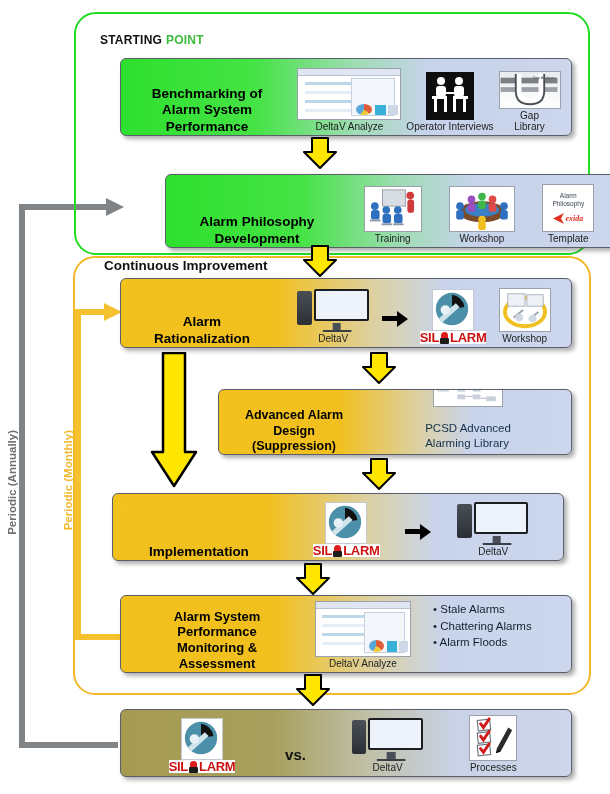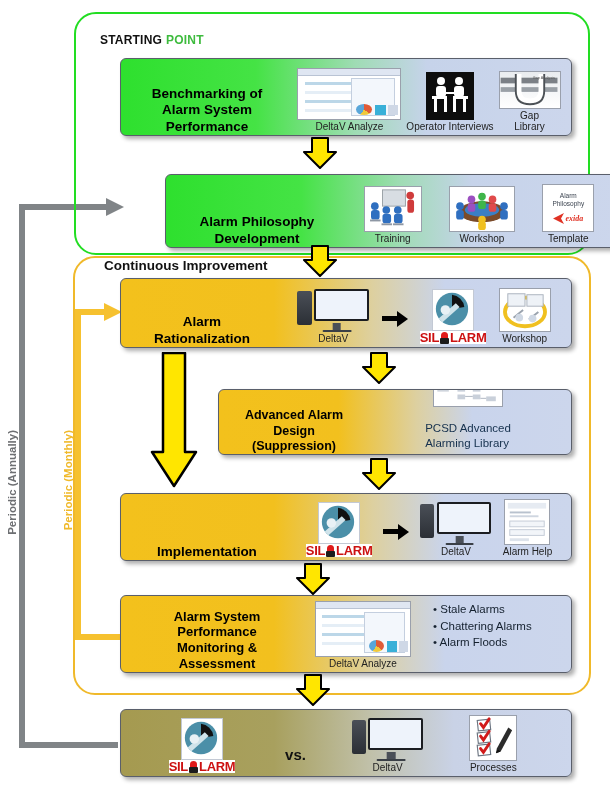--- a/index.html
+++ b/index.html
@@ -376,21 +376,21 @@
     </div>
   </div>
 </div>
 
 <div class="darrow" style="left:362px;top:458px;">
   <svg width="34" height="32" viewBox="0 0 34 32">
     <polygon points="9,1 25,1 25,15 33,15 17,31 1,15 9,15" fill="#ffe600" stroke="#000" stroke-width="2" stroke-linejoin="round"></polygon>
   </svg>
 </div>
 
-<div class="stage grad-orange" style="left:120px;top:493px;width:450px;height:66px;">
+<div class="stage grad-orange" style="left:112px;top:493px;width:450px;height:66px;">
   <div class="title" style="width:160px;flex:none;">
     <span>Implementation</span>
   </div>
   <div class="media" style="justify-content:space-evenly;">
 
     <div class="cell">
       <div class="silalarm-mark" style="width:40px;height:40px;">
         <svg viewBox="0 0 40 40" width="38" height="38">
           <circle cx="20" cy="20" r="17" fill="#4b8fa8"></circle>
           <path d="M20,5 A15,15 0 0,1 33,18 L20,20 Z" fill="#111"></path>
@@ -418,33 +418,20 @@
         <div class="tower"></div>
           <div class="screen">
             <i></i>
           </div>
           <div class="stand"></div>
           <div class="base"></div>
       </div>
       <div class="cap">DeltaV</div>
     </div>
 
-    <div class="cell">
-      <div class="thumb" style="width:46px;height:46px;background:#fff;">
-        <svg viewBox="0 0 46 46" width="44" height="44">
-          <rect x="3" y="3" width="40" height="6" fill="#e6ebf2"></rect>
-          <rect x="5" y="12" width="22" height="2" fill="#b9c2ce"></rect>
-          <rect x="5" y="16" width="30" height="2" fill="#cfd6e0"></rect>
-          <rect x="5" y="22" width="36" height="6" fill="#f2f5f9" stroke="#c3cbd6"></rect>
-          <rect x="5" y="31" width="36" height="6" fill="#f2f5f9" stroke="#c3cbd6"></rect>
-          <rect x="5" y="40" width="20" height="3" fill="#dde3eb"></rect>
-        </svg>
-      </div>
-      <div class="cap">Alarm Help</div>
-    </div>
 
   </div>
 </div>
 
 <div class="darrow" style="left:296px;top:563px;">
   <svg width="34" height="32" viewBox="0 0 34 32">
     <polygon points="9,1 25,1 25,15 33,15 17,31 1,15 9,15" fill="#ffe600" stroke="#000" stroke-width="2" stroke-linejoin="round"></polygon>
   </svg>
 </div>
 

